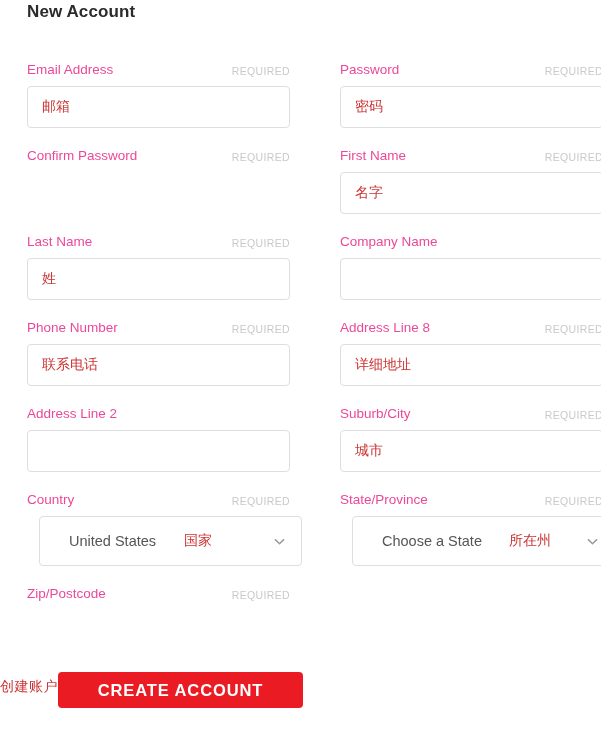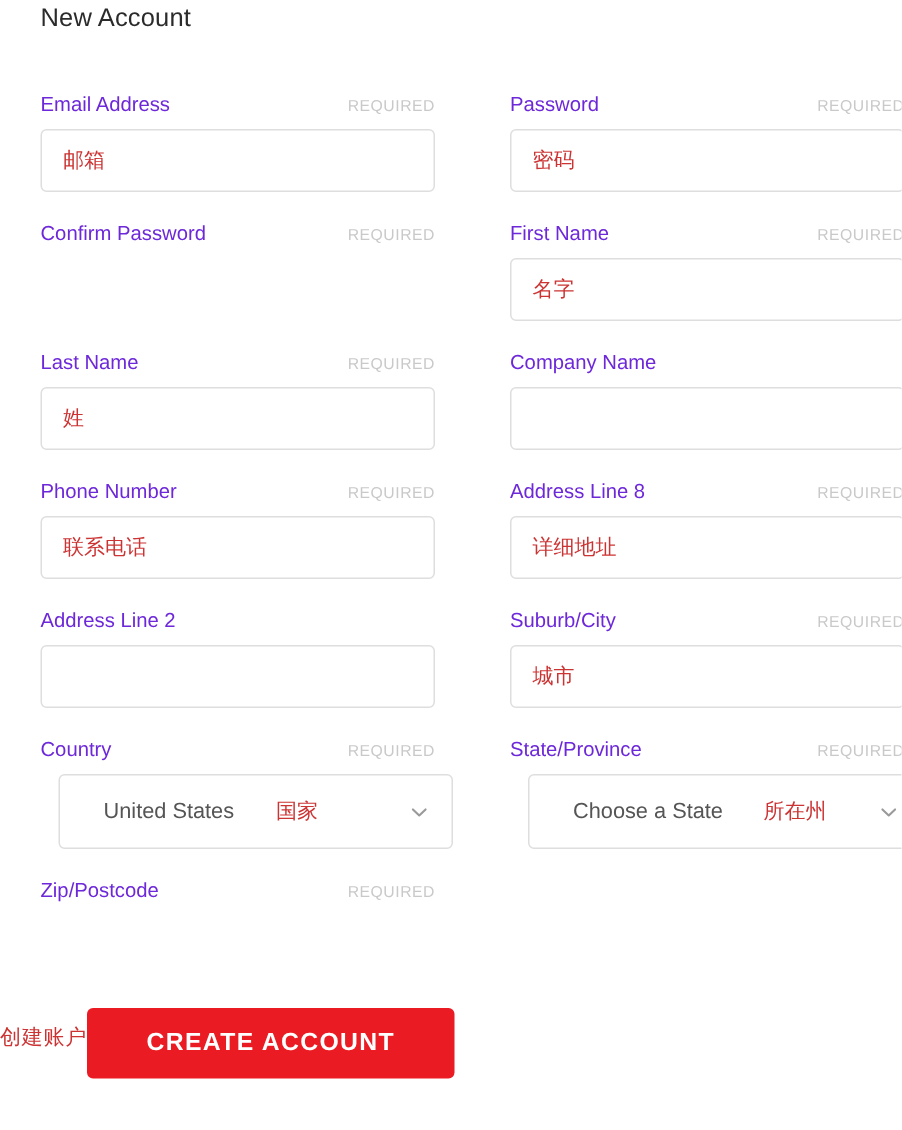--- a/index.html
+++ b/index.html
@@ -18,21 +18,21 @@
     height: 753px;
     background: #ffffff;
   }
 
   
   .page-title {
     position: absolute;
     left: 27px;
     top: 2px;
     font-size: 17px;
-    font-weight: normal;
+    font-weight: bold;
     color: #2b2b2b;
     letter-spacing: 0.1px;
   }
 
   
   .form-grid {
     position: absolute;
     left: 0;
     top: 62px;
     width: 601px;
@@ -53,21 +53,21 @@
     position: relative;
     width: 263px;
     height: 24px;
   }
 
   .field-label {
     position: absolute;
     left: 0;
     top: 0;
     font-size: 13.5px;
-    color: #6d28d9;
+    color: #ec4899;
     white-space: nowrap;
   }
 
   .required-tag {
     position: absolute;
     right: 0;
     top: 3px;
     font-size: 10.5px;
     color: #c9c9c9;
     letter-spacing: 0.35px;
@@ -152,21 +152,21 @@
 
   .submit-note {
     font-size: 14px;
     color: #cc3333;
     margin-bottom: 7px;
     letter-spacing: 0.5px;
   }
 
   .submit-button {
     width: 245px;
-    height: 47px;
+    height: 36px;
     background: #ea1b22;
     border: none;
     border-radius: 4px;
     color: #ffffff;
     font-family: "Liberation Sans", "DejaVu Sans", sans-serif;
     font-size: 16.5px;
     font-weight: bold;
     letter-spacing: 0.9px;
     cursor: pointer;
   }

